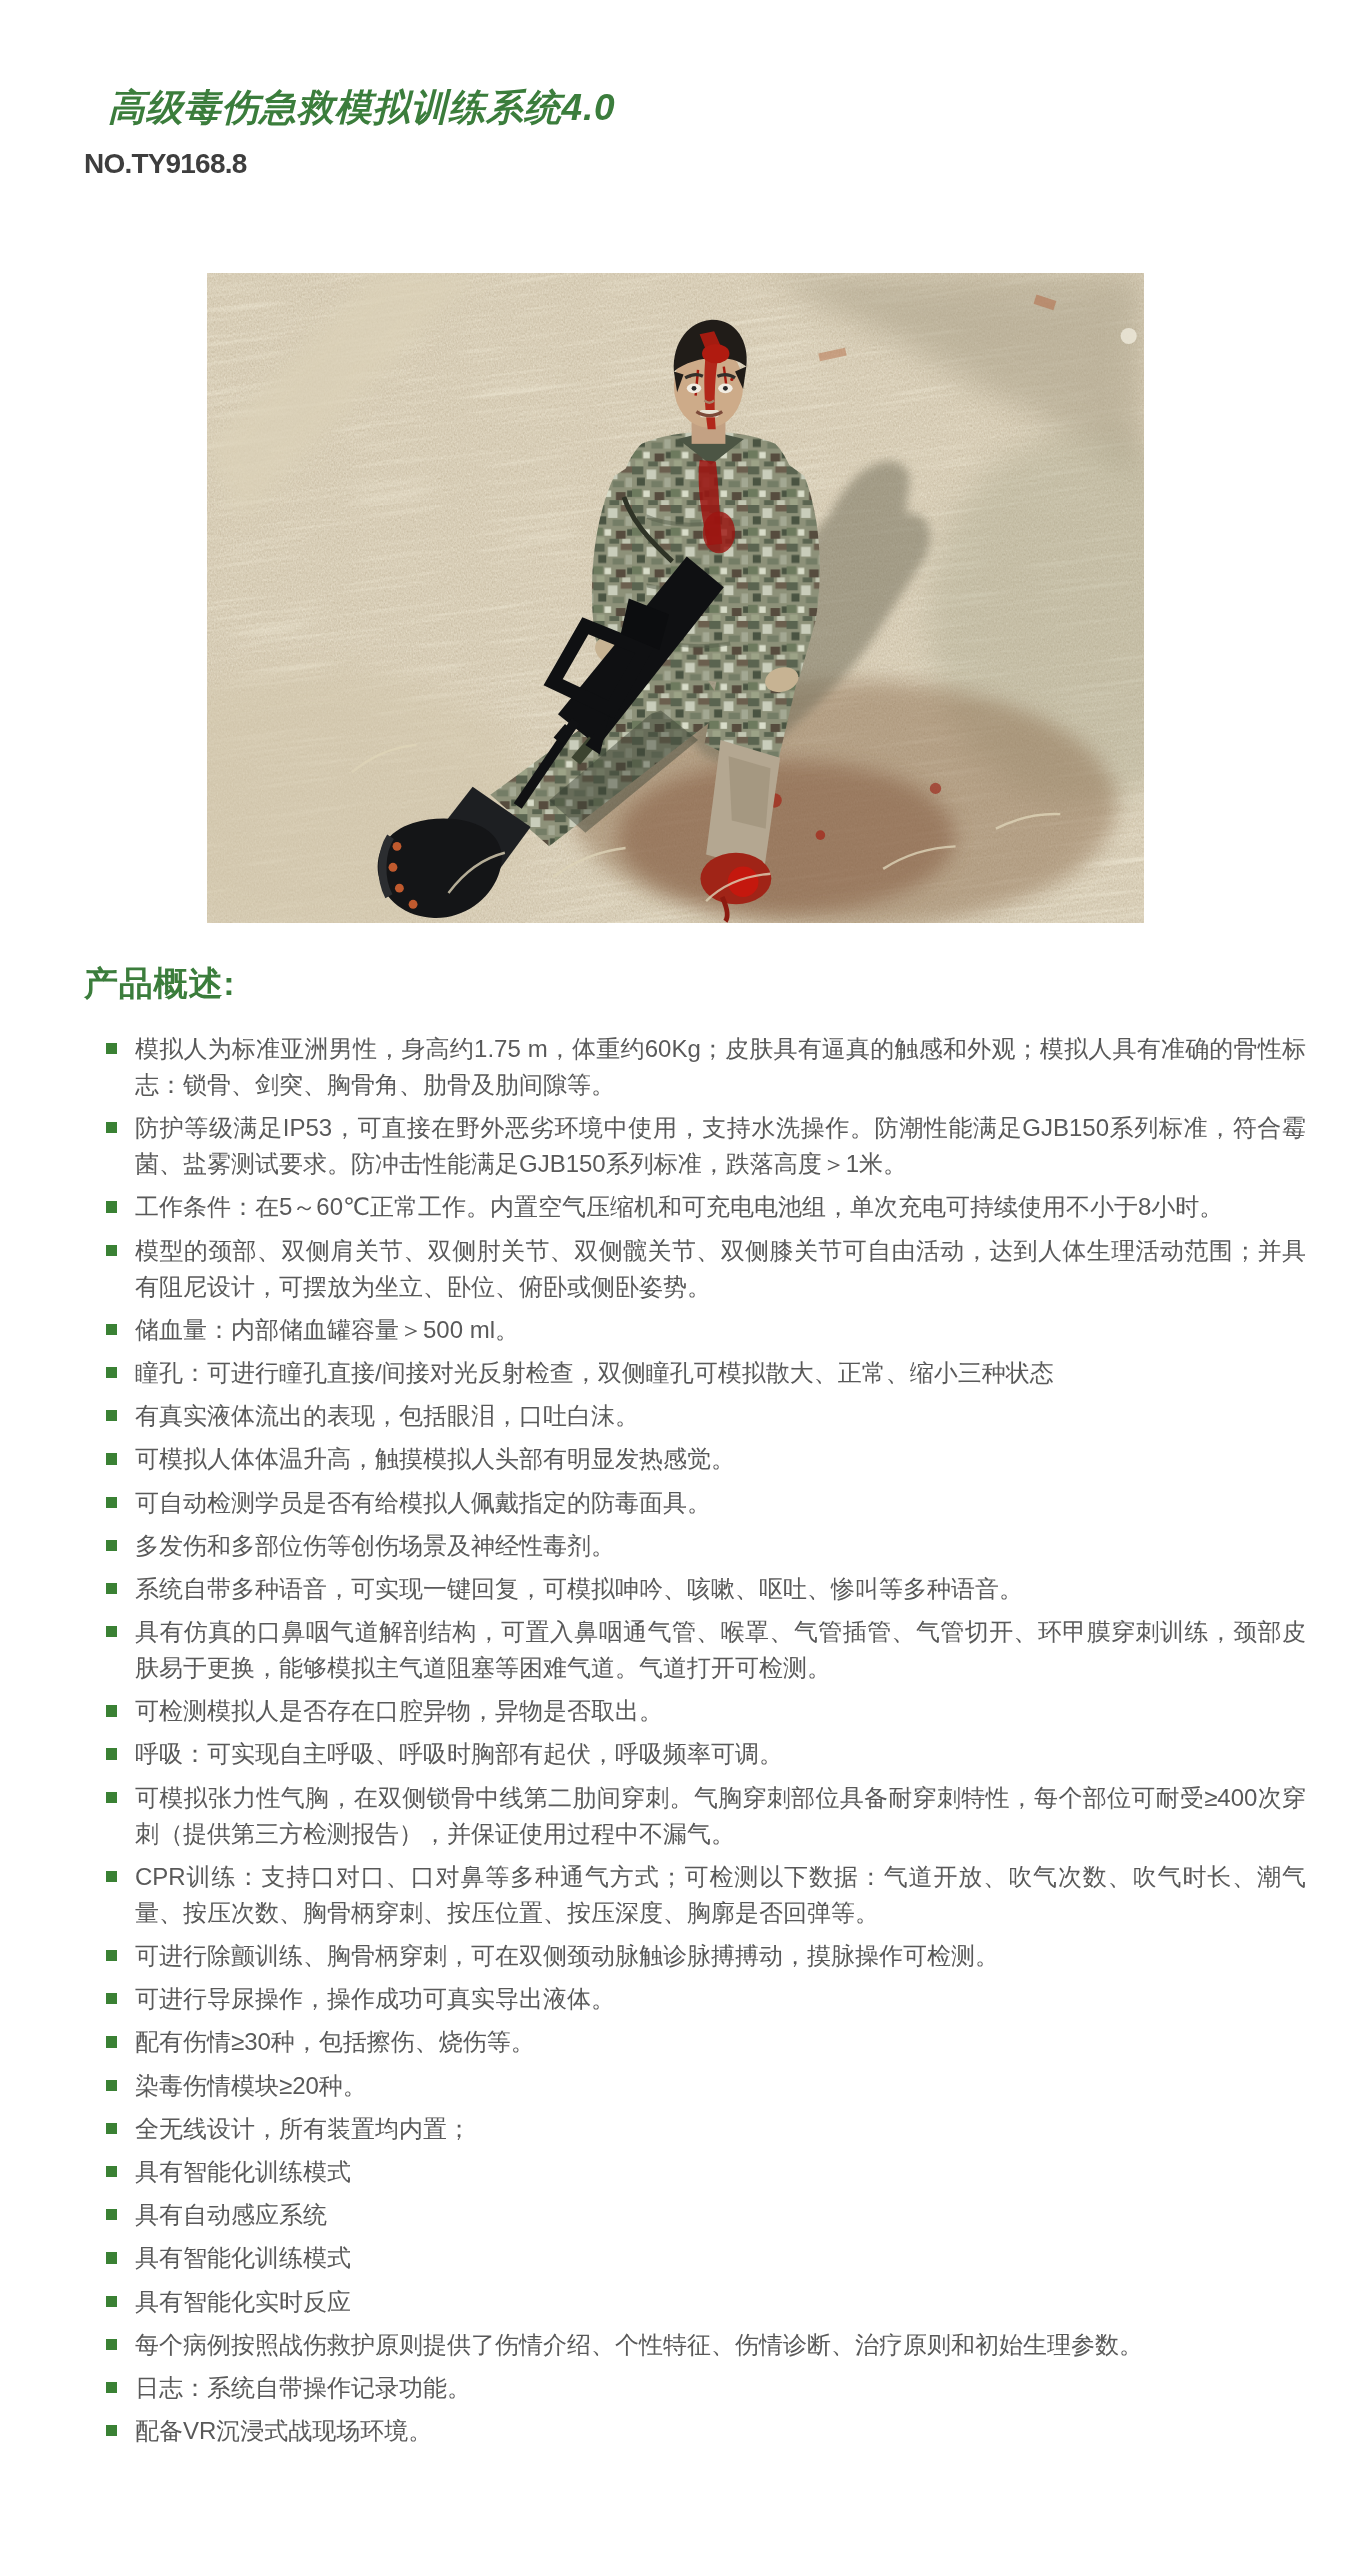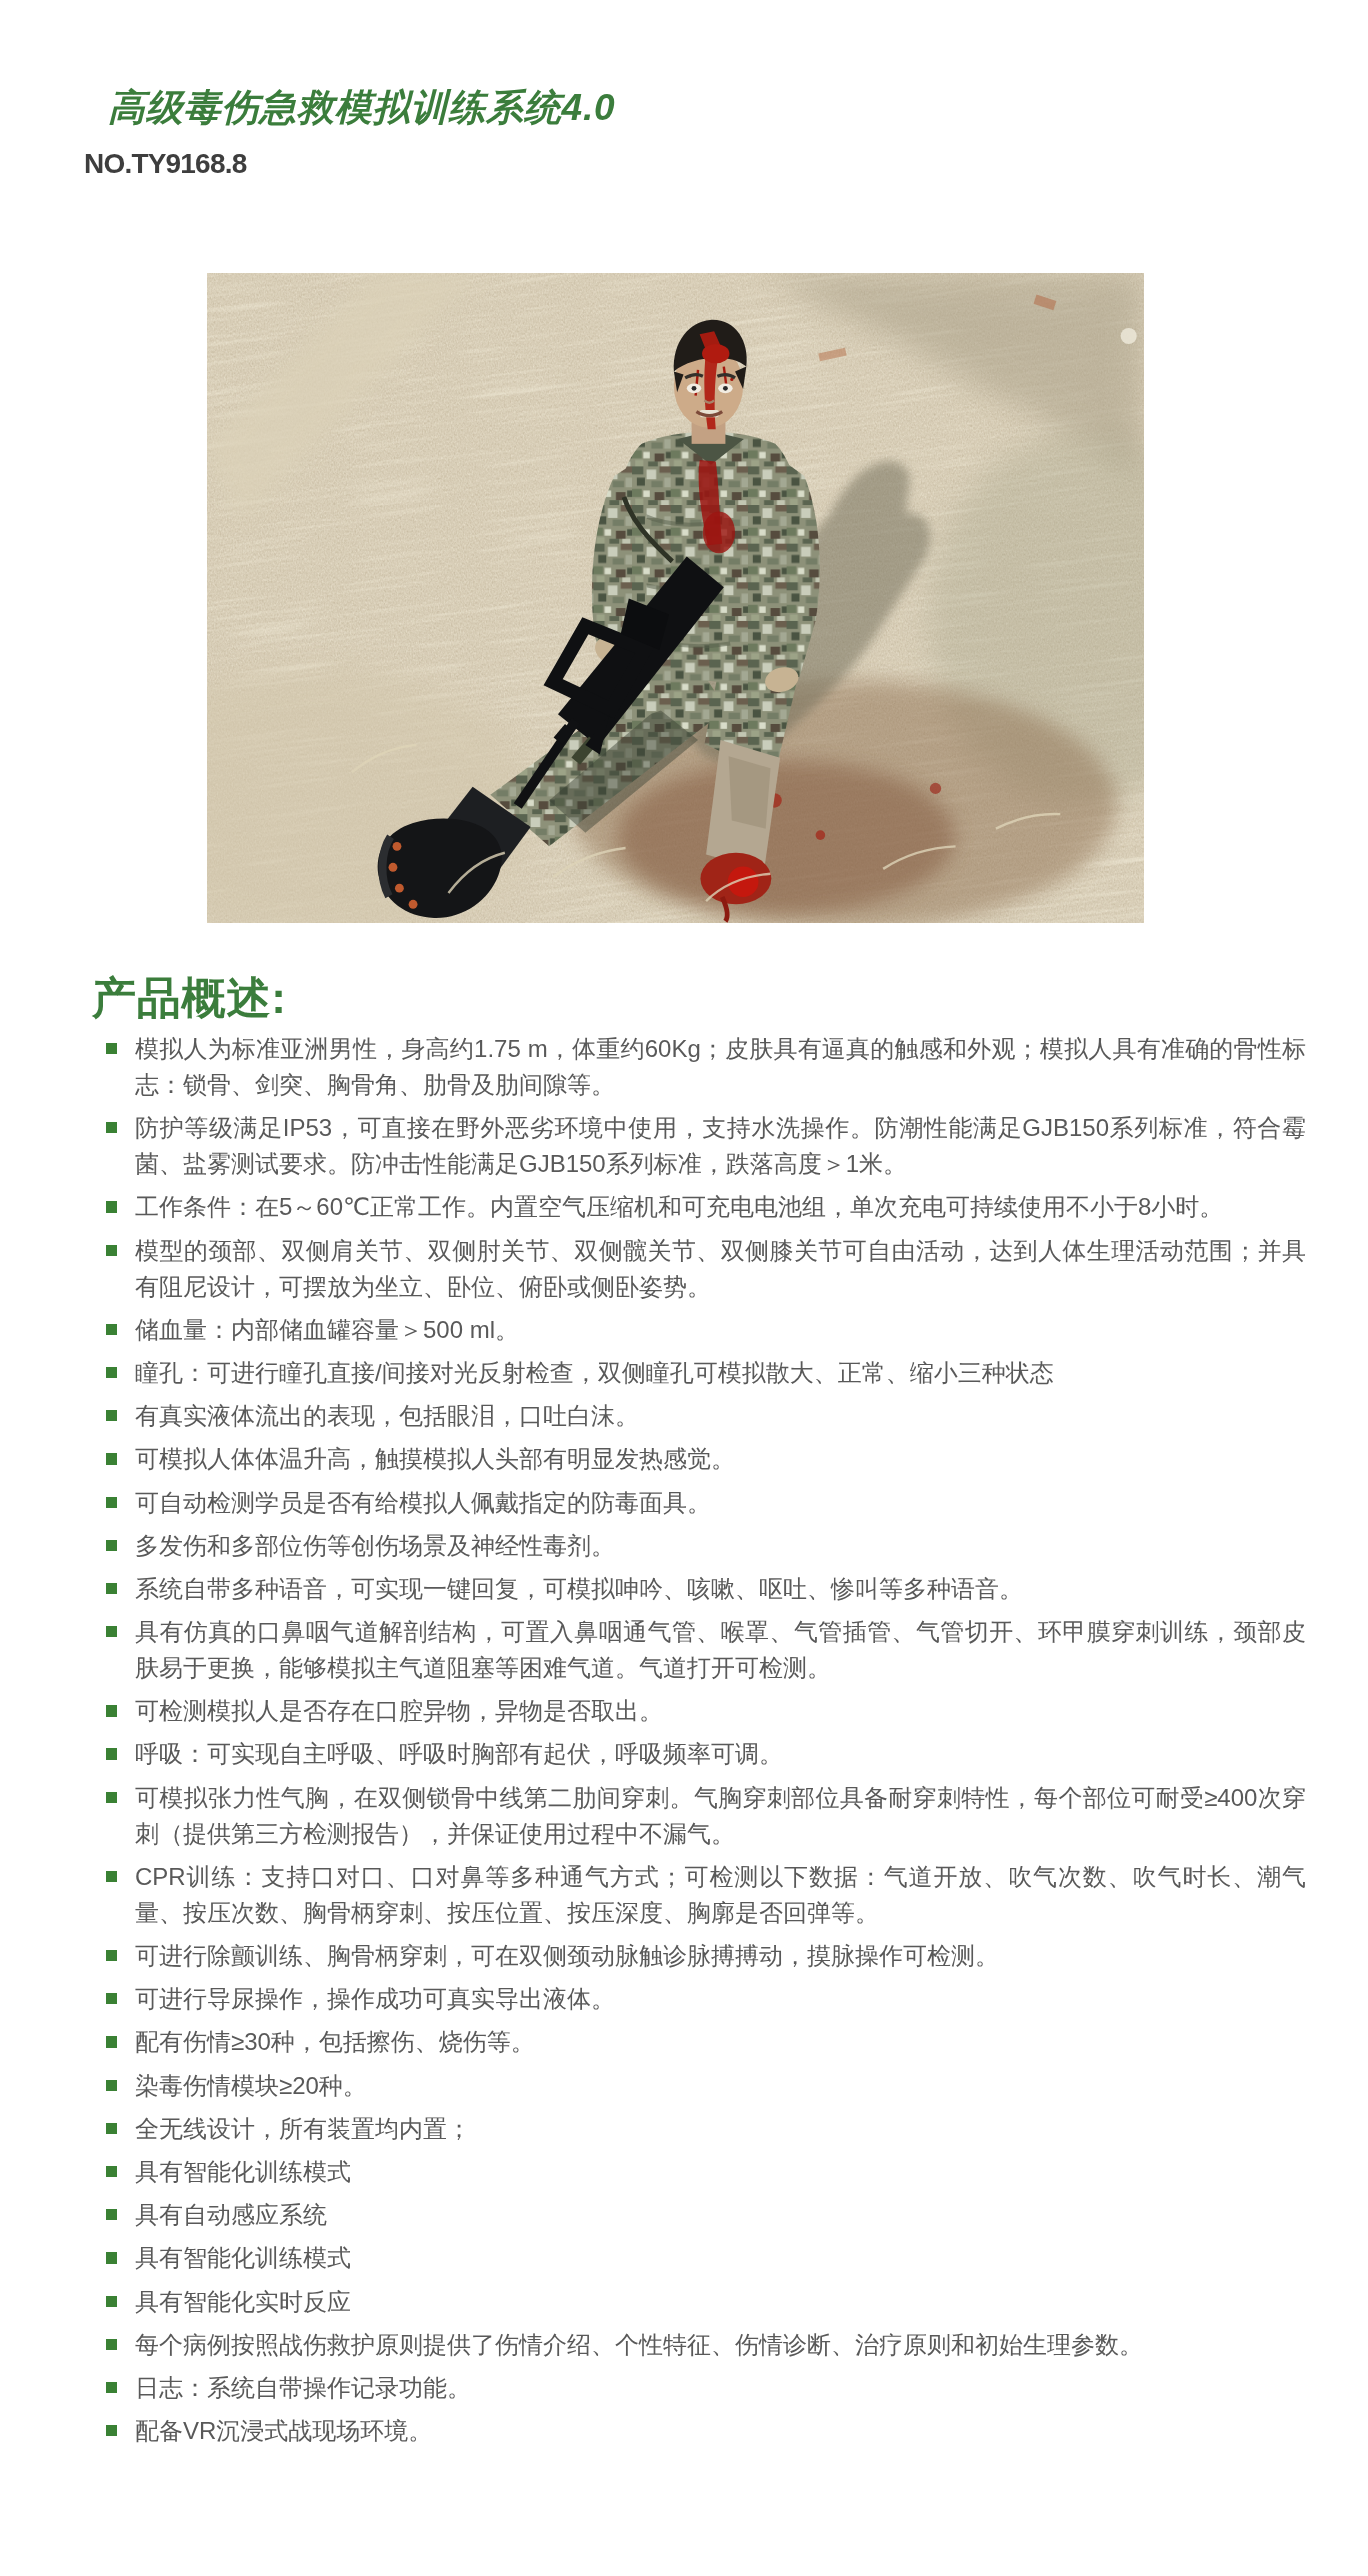--- a/index.html
+++ b/index.html
@@ -21,22 +21,22 @@
   .model-no{
     position:absolute;left:84px;top:148px;margin:0;
     font-size:28px;font-weight:700;color:var(--model-text);letter-spacing:-0.8px;
   }
   .photo-frame{
     position:absolute;left:207px;top:273px;width:937px;height:650px;
     overflow:hidden;background:#c3b69c;
   }
   .photo-frame svg{display:block;width:100%;height:100%;}
   .section-heading{
-    position:absolute;left:84px;top:961px;margin:8px;
-    font-size:44px;font-weight:700;color:var(--green);letter-spacing:0.8px;
+    position:absolute;left:84px;top:961px;margin:0;
+    font-size:34px;font-weight:700;color:var(--green);letter-spacing:0.8px;
   }
   .feature-list{
     position:absolute;left:93px;top:1019px;width:1201px;
     margin:12px;padding:0;list-style:none;
   }
   .feature-list li{
     position:relative;padding-left:30px;margin:0 0 7.2px 0;
     font-size:24px;line-height:36px;color:var(--body-text);
     text-align:justify;
   }

